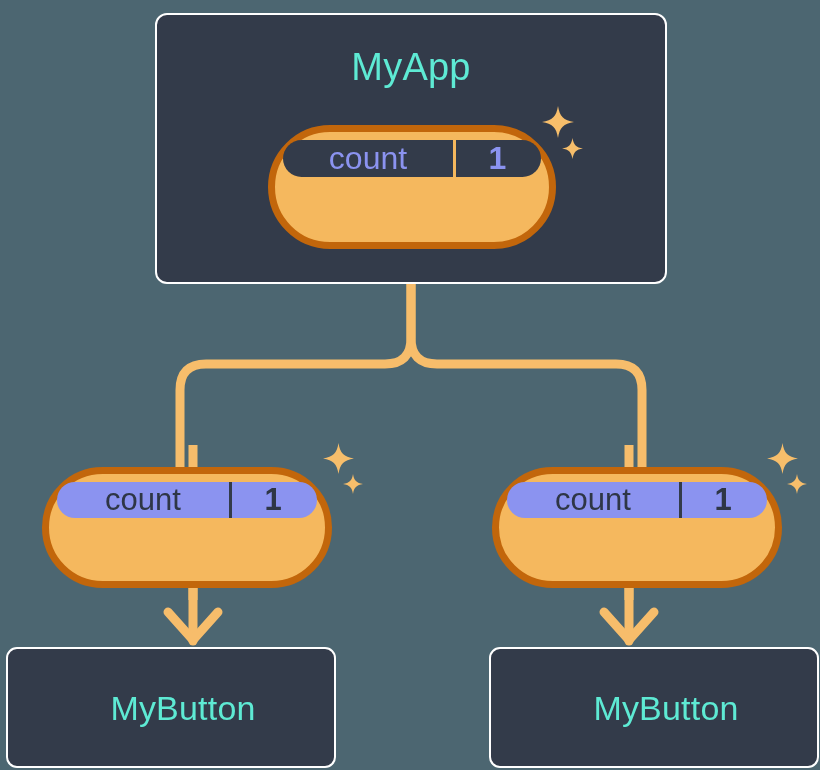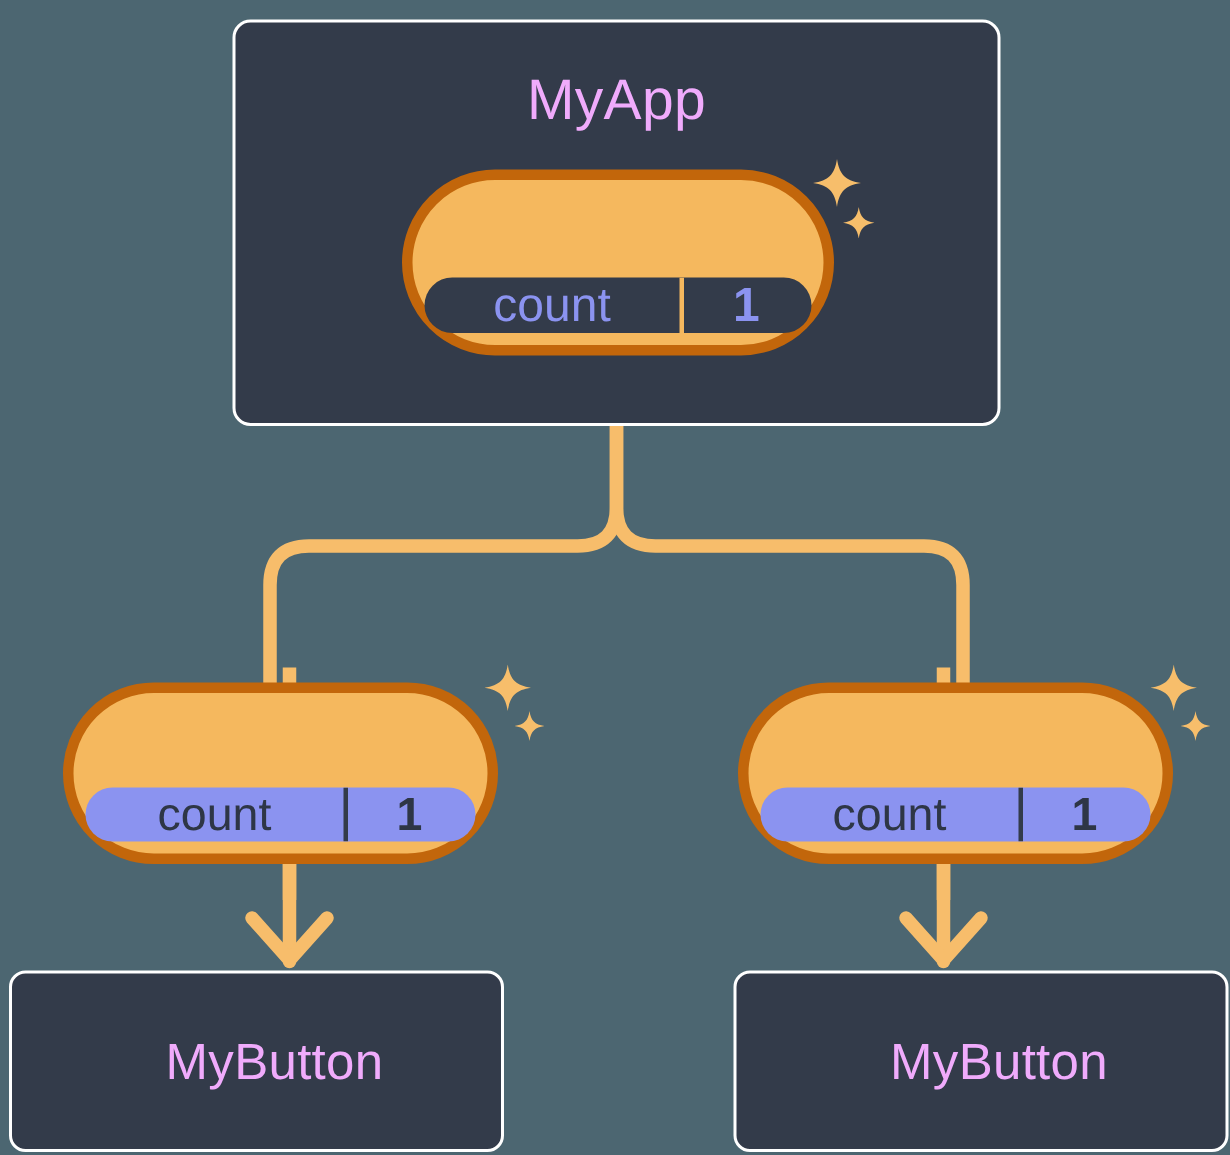--- a/index.html
+++ b/index.html
@@ -33,21 +33,21 @@
     box-sizing: border-box;
     background: #333b4a;
     border: 2px solid #ffffff;
     border-radius: 12px;
     z-index: 3;
     display: flex;
     flex-direction: column;
     align-items: center;
   }
   .card-title {
-    color: #f0abfc;
+    color: #5eead4;
     font-weight: 400;
     letter-spacing: 0.2px;
     white-space: nowrap;
   }
   #card-myapp {
     left: 155px; top: 13px;
     width: 512px; height: 271px;
   }
   #card-myapp .card-title {
     font-size: 38px;
@@ -69,26 +69,27 @@
 
   
   .pill-wrap {
     position: absolute;
     z-index: 4;
   }
   .pill {
     position: relative;
     box-sizing: border-box;
     display: flex;
-    align-items: flex-end;
+    align-items: flex-start;
     border-radius: 999px;
     
     border: 7px solid #c2660b;
     background: #f5b85e;
     padding: 8px;
+    margin-top: 12px;
   }
   .pill-inner {
     flex: 1;
     display: flex;
     align-items: stretch;
     border-radius: 999px;
     overflow: hidden;
   }
   .pill-cell {
     display: flex;

